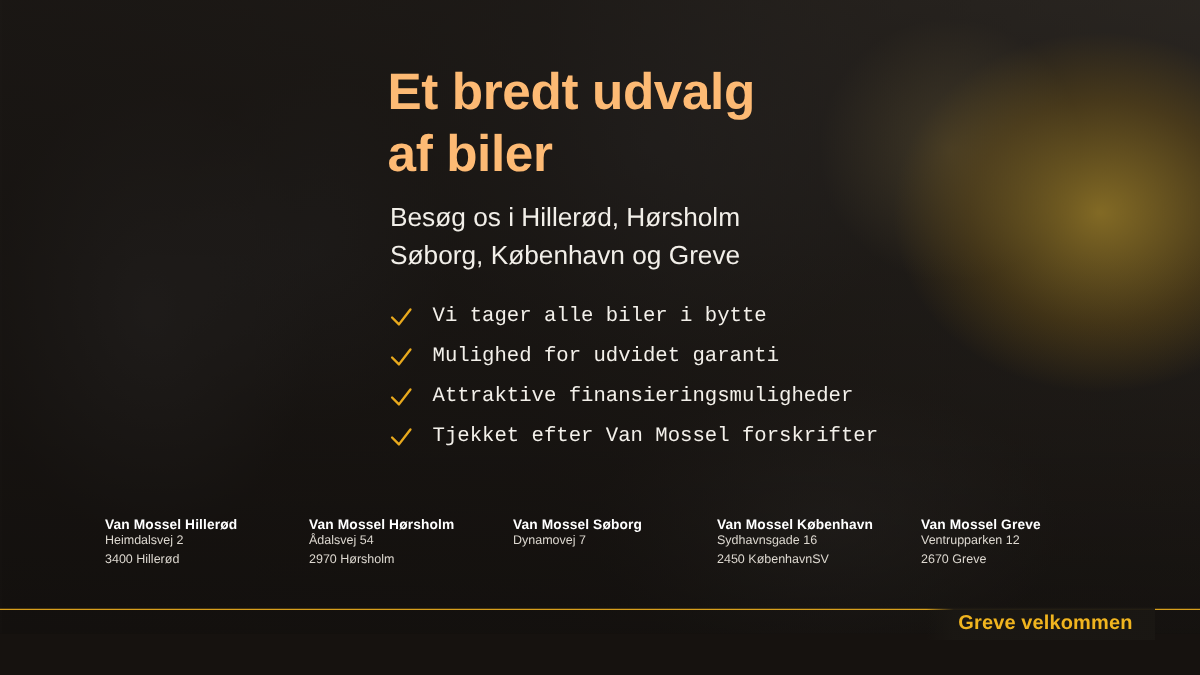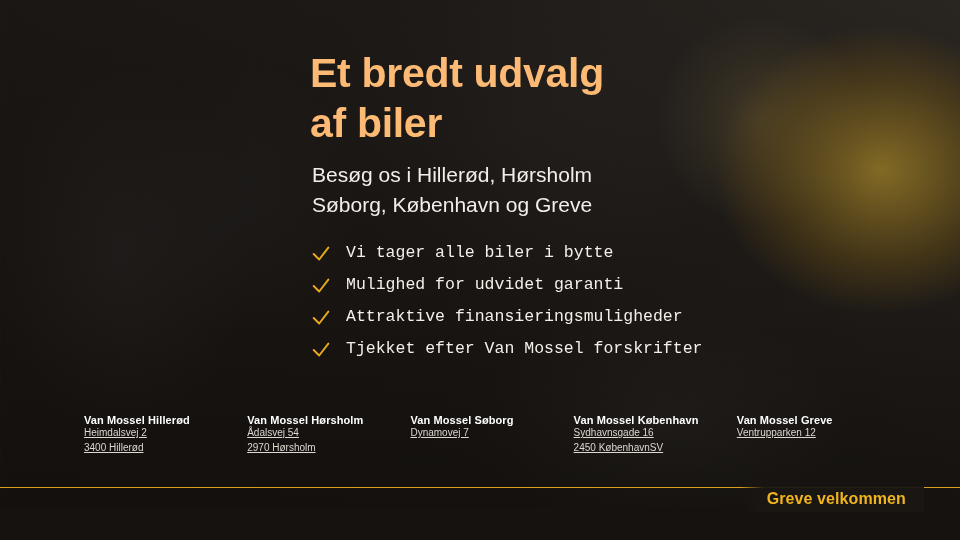--- a/index.html
+++ b/index.html
@@ -111,21 +111,20 @@
     color: #ffffff;
     font-size: 11px;
     font-weight: bold;
     letter-spacing: .1px;
   }
   .loc-line {
     color: #ddd8d0;
     font-size: 10px;
     line-height: 1.45;
     font-weight: 400;
-    text-decoration: underline;
   }
 
   
   .rule {
     position: absolute;
     left: 0;
     right: 0;
     top: 487px;
     height: 1px;
     background: #e3a81e;
@@ -233,20 +232,21 @@
         <div class="loc-line">Dynamovej 7</div>
       </div>
       <div class="loc">
         <div class="loc-name">Van Mossel København</div>
         <div class="loc-line">Sydhavnsgade 16</div>
         <div class="loc-line">2450 KøbenhavnSV</div>
       </div>
       <div class="loc">
         <div class="loc-name">Van Mossel Greve</div>
         <div class="loc-line">Ventrupparken 12</div>
+        <div class="loc-line">2670 Greve</div>
       </div>
     </div>
 
     <div class="bottom-band"></div>
     <div class="rule"></div>
     <div class="tagline-wrap">
       <span class="tagline">Greve velkommen</span>
     </div>
 
   </div>

